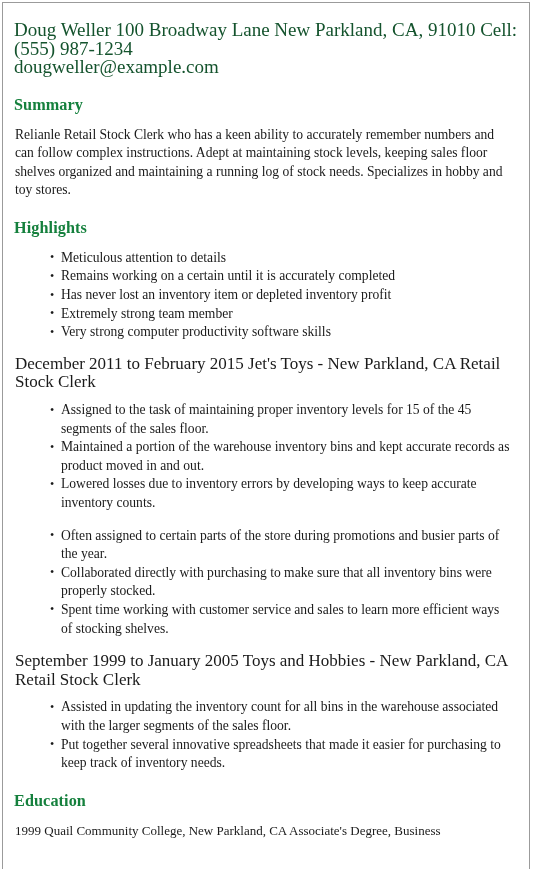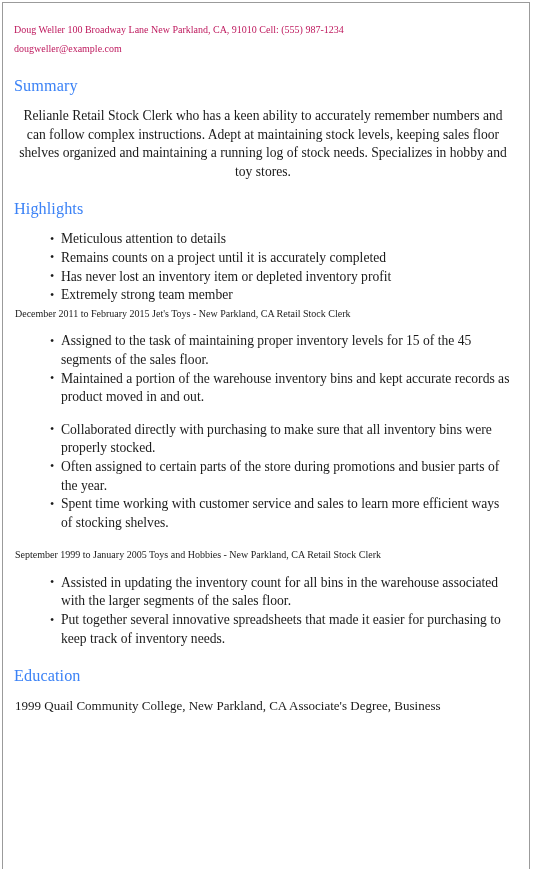--- a/index.html
+++ b/index.html
@@ -19,41 +19,41 @@
     left: 2px;
     top: 2px;
     width: 528px;
     height: 900px;
     box-sizing: border-box;
     border: 1px solid #9b9b9b;
     background: #ffffff;
     padding: 18px 10px 0 11px;
   }
   .contact-block {
-    font-size: 10px;
+    font-size: 19px;
     line-height: 18.5px;
-    color: #be185d;
+    color: #14532d;
     margin: 0 0 4px 0;
   }
   .contact-line {
     display: block;
   }
   h2.section-heading {
     font-size: 16.2px;
-    font-weight: normal;
+    font-weight: bold;
     line-height: 20px;
     margin: 18px 0 11px 0;
-    color: #3b82f6;
+    color: #15803d;
     letter-spacing: 0.1px;
   }
   p.para {
     font-size: 13.6px;
     line-height: 18.6px;
     margin: 0 8px 0 1px;
-    text-align: center;
+    text-align: left;
   }
   ul.bullets {
     margin: 9px 0 0 0;
     padding: 0 6px 0 36px;
     list-style: none;
   }
   ul.bullets > li {
     position: relative;
     font-size: 13.6px;
     line-height: 18.6px;
@@ -66,23 +66,23 @@
     left: 0;
     top: -0.5px;
     font-size: 12px;
     line-height: 18.6px;
     color: #1a1a1a;
   }
   .job {
     margin-top: 14px;
   }
   .job-heading {
-    font-size: 10px;
+    font-size: 17px;
     line-height: 18.6px;
-    margin: 0 0 0 1px;
+    margin: 13px 0 0 1px;
   }
   .job ul.bullets {
   }
   .edu-line {
     font-size: 13px;
     line-height: 18.6px;
     margin: 0 0 0 1px;
   }
 </style>
 </head>
@@ -94,38 +94,40 @@
     <span class="contact-line">Doug Weller 100 Broadway Lane New Parkland, CA, 91010 Cell: (555) 987-1234</span>
     <span class="contact-line">dougweller@example.com</span>
   </div>
 
   <h2 class="section-heading">Summary</h2>
   <p class="para">Relianle Retail Stock Clerk who has a keen ability to accurately remember numbers and can follow complex instructions. Adept at maintaining stock levels, keeping sales floor shelves organized and maintaining a running log of stock needs. Specializes in hobby and toy stores.</p>
 
   <h2 class="section-heading">Highlights</h2>
   <ul class="bullets">
     <li>Meticulous attention to details</li>
-    <li>Remains counts on a project until it is accurately completed</li>
+    <li>Remains working on a certain until it is accurately completed</li>
     <li>Has never lost an inventory item or depleted inventory profit</li>
     <li>Extremely strong team member</li>
+    <li>Very strong computer productivity software skills</li>
   </ul>
 
 
   <div class="job" style="margin-top:0;">
     <p class="job-heading">December 2011 to February 2015 Jet's Toys - New Parkland, CA Retail Stock Clerk</p>
     <ul class="bullets">
       <li>Assigned to the task of maintaining proper inventory levels for 15 of the 45 segments of the sales floor.</li>
       <li>Maintained a portion of the warehouse inventory bins and kept accurate records as product moved in and out.</li>
+      <li>Lowered losses due to inventory errors by developing ways to keep accurate inventory counts.</li>
     </ul>
   </div>
 
   <div class="job">
     <ul class="bullets">
+      <li>Often assigned to certain parts of the store during promotions and busier parts of the year.</li>
       <li>Collaborated directly with purchasing to make sure that all inventory bins were properly stocked.</li>
-      <li>Often assigned to certain parts of the store during promotions and busier parts of the year.</li>
       <li>Spent time working with customer service and sales to learn more efficient ways of stocking shelves.</li>
     </ul>
   </div>
 
   <div class="job">
     <p class="job-heading">September 1999 to January 2005 Toys and Hobbies - New Parkland, CA Retail Stock Clerk</p>
     <ul class="bullets">
       <li>Assisted in updating the inventory count for all bins in the warehouse associated with the larger segments of the sales floor.</li>
       <li>Put together several innovative spreadsheets that made it easier for purchasing to keep track of inventory needs.</li>
     </ul>

